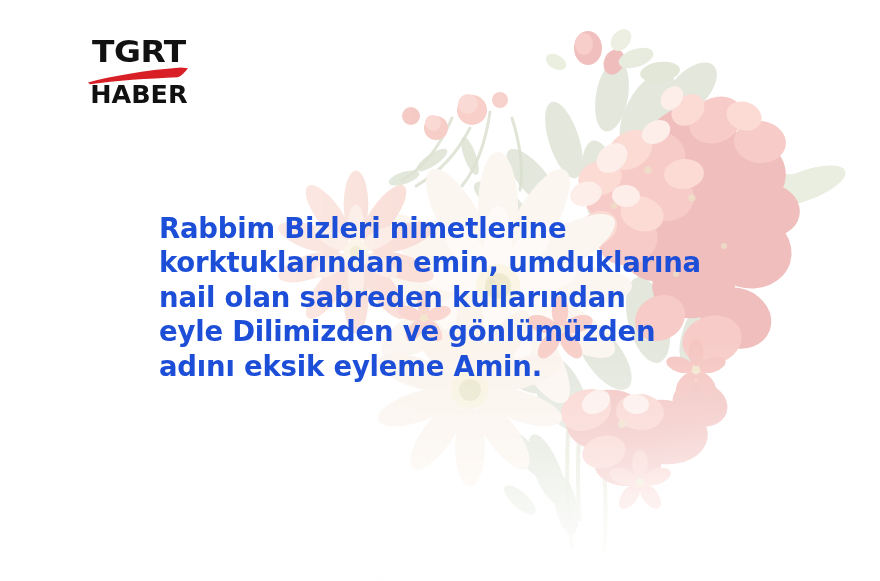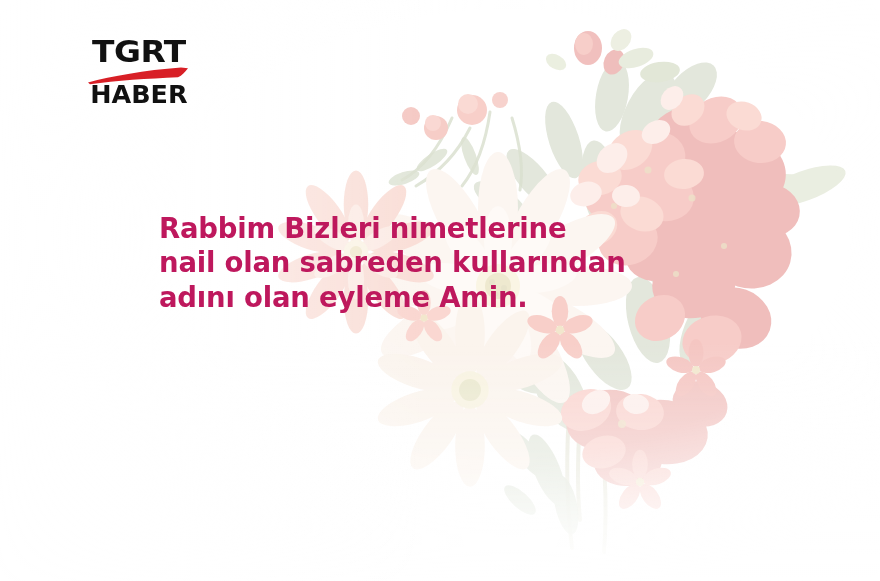--- a/index.html
+++ b/index.html
@@ -72,21 +72,21 @@
 
   
   #message {
     position: absolute;
     left: 159px;
     top: 211px;
     width: 560px;
   }
   #message p {
     margin: 0;
-    color: #be185d;
+    color: #1d4ed8;
     font-family: "DejaVu Sans", "Liberation Sans", sans-serif;
     font-weight: 700;
     font-size: 27.5px;
     line-height: 34.4px;
     letter-spacing: -0.2px;
     white-space: nowrap;
   }
 </style>
 </head>
 <body>
@@ -380,17 +380,19 @@
         <path d="M2 15.4 C 26 9.2, 58 3.4, 95 0.6 L 102 1.2
                  C 99 5.2, 96 8.4, 92 10.2
                  C 62 11.6, 30 13.4, 4 17.2 Z" fill="#d81f26"></path>
       </svg>
     </div>
     <div class="logo-word" id="logo-haber">HABER</div>
   </div>
 
   <div id="message">
     <p>Rabbim Bizleri nimetlerine</p>
+    <p>korktuklarından emin, umduklarına</p>
     <p>nail olan sabreden kullarından</p>
-    <p>adını olan eyleme Amin.</p>
+    <p>eyle Dilimizden ve gönlümüzden</p>
+    <p>adını eksik eyleme Amin.</p>
   </div>
 
 </div>
 
 </body></html>

